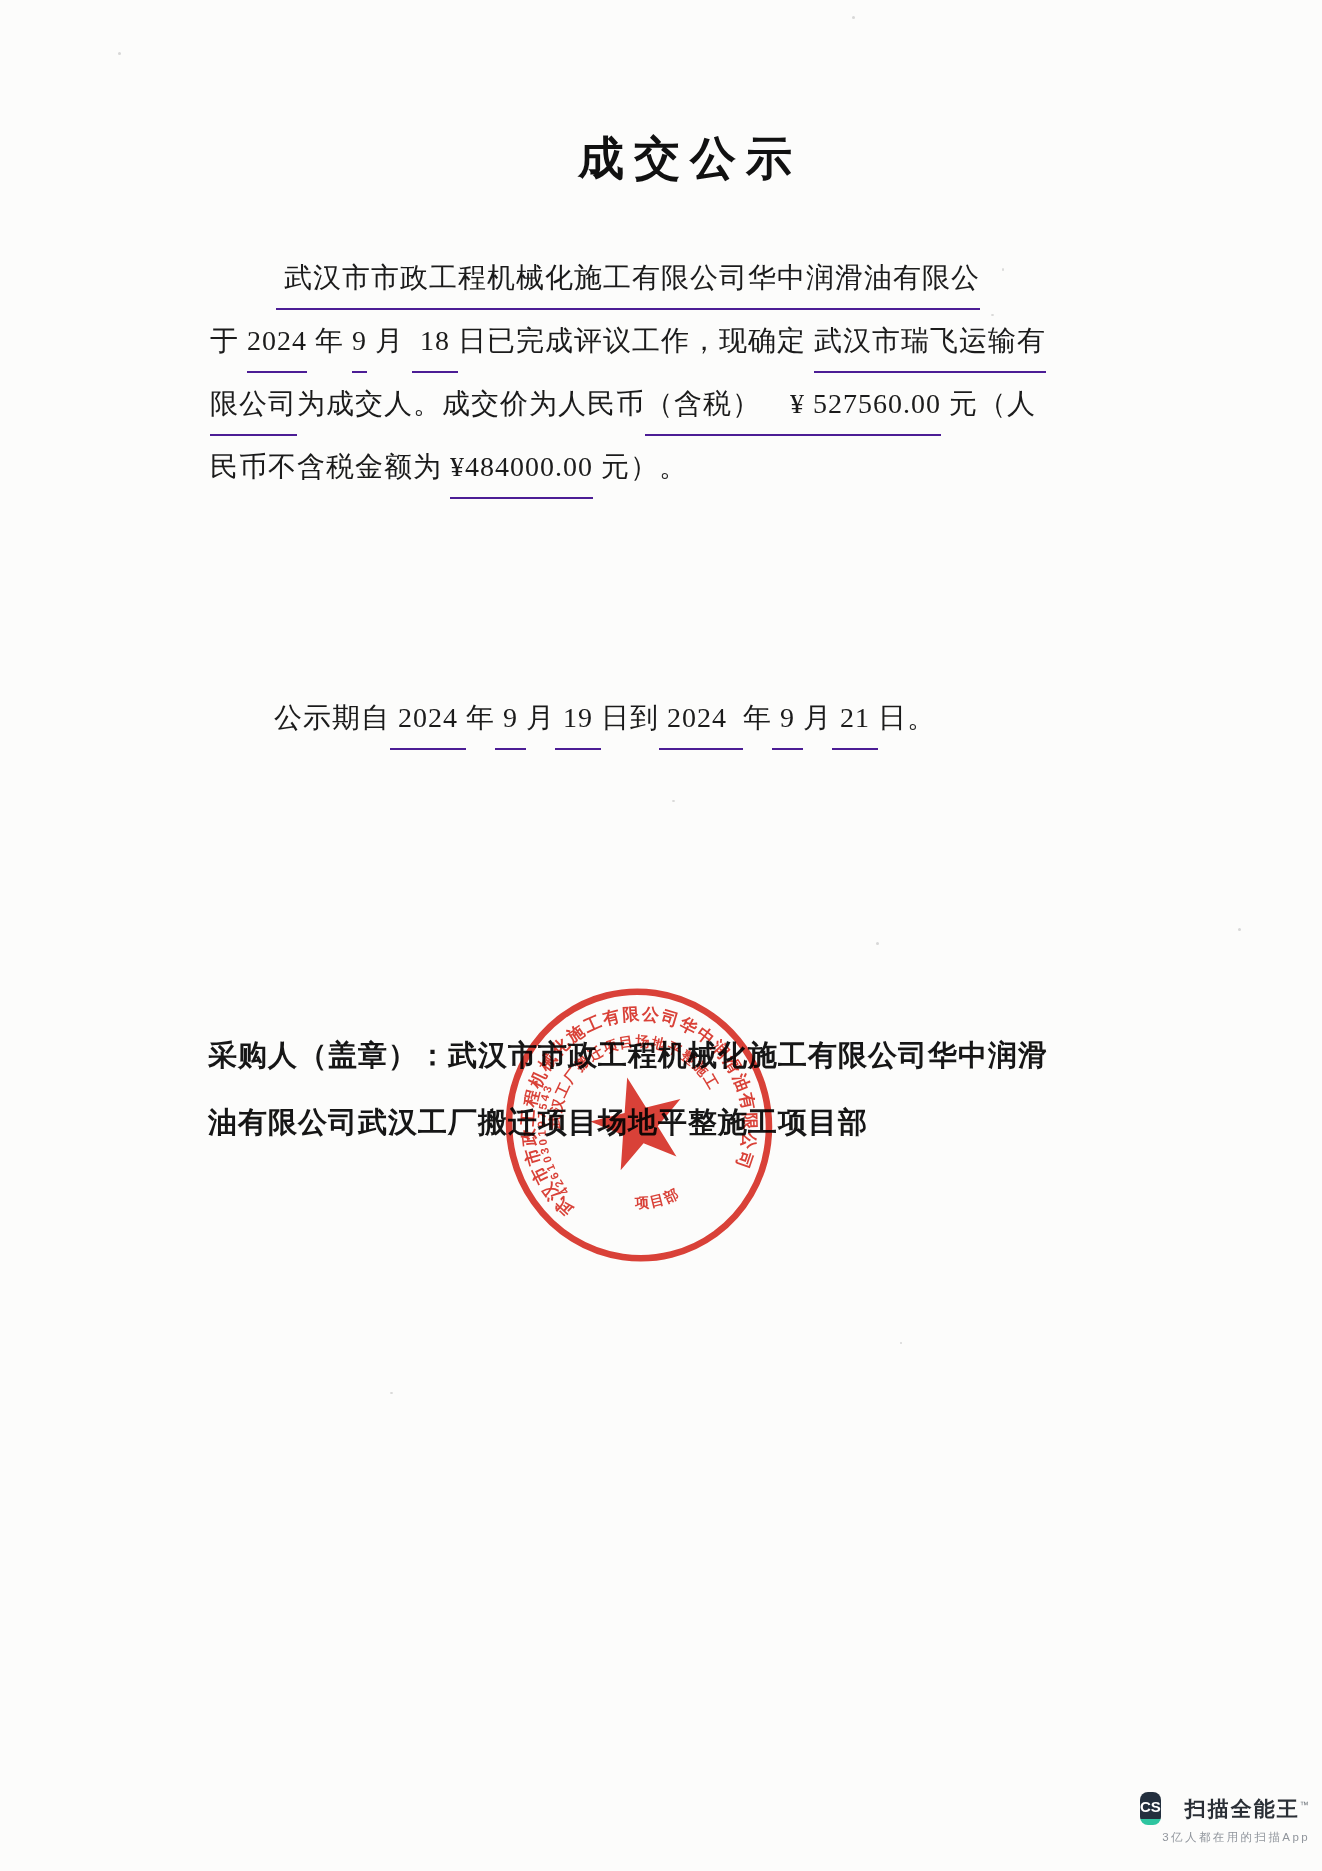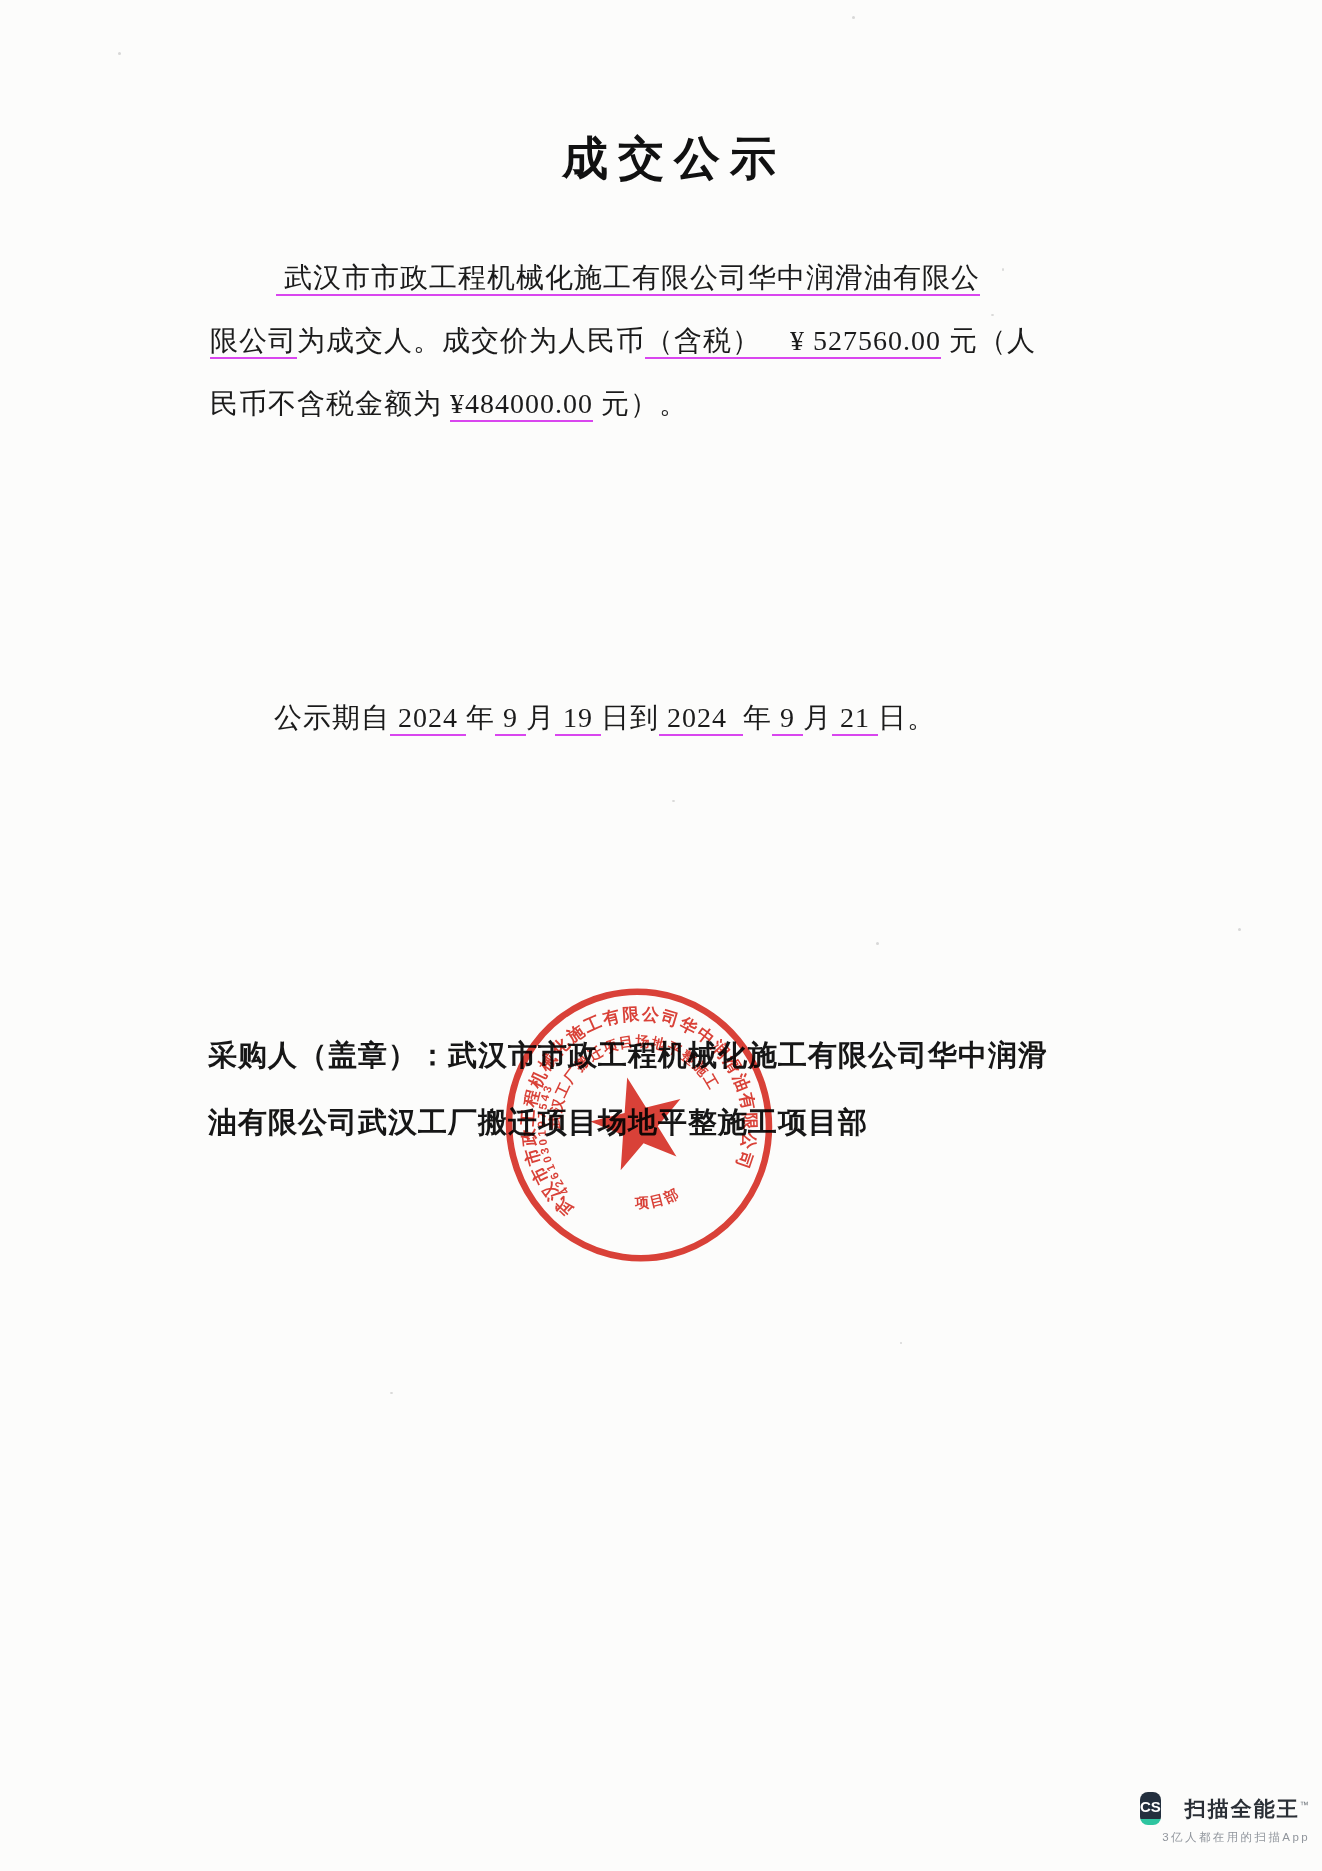--- a/index.html
+++ b/index.html
@@ -6,29 +6,29 @@
   html,body { background:#e9e9e9; }
   .page {
     position:relative;
     width:1322px; height:1871px;
     background:#fcfcfb;
     overflow:hidden;
     font-family:"Liberation Serif","DejaVu Serif",serif;
     color:#1b1b1b;
   }
   .title {
-    position:absolute; left:104px; top:128px; width:1140px;
+    position:absolute; left:120px; top:128px; width:1140px;
     text-align:center;
     font-family:"Liberation Sans","DejaVu Sans",sans-serif;
     font-weight:700; font-size:46px; letter-spacing:10px; color:#111;
   }
   .body-text { position:absolute; left:210px; top:246px; width:790px; }
   .line { white-space:pre; font-size:28px; line-height:63px; letter-spacing:1px; }
   .line .seg { white-space:pre; }
-  .seg.u { border-bottom:2px solid #d946ef; padding-bottom:1px; }
+  .seg.u { border-bottom:2px solid #4c1d95; padding-bottom:15px; }
   .line.first { padding-left:66px; }
   .notice { position:absolute; left:210px; top:686px; width:900px; padding-left:64px; }
   .purchaser {
     position:absolute; left:208px; top:1022px; width:820px;
     font-family:"Liberation Sans","DejaVu Sans",sans-serif;
     font-weight:600; color:#161616;
   }
   .pline { white-space:pre; font-size:29px; line-height:67px; letter-spacing:1px; }
   .pline.date { margin-top:6px; }
   .pline.date .seg.u { border-bottom:3px solid #161616; padding-bottom:2px; }
@@ -65,20 +65,21 @@
 </style>
 </head>
 <body>
 
 <div class="page">
 
   <h1 class="title">成交公示</h1>
 
   <div class="body-text">
     <div class="line first"><span class="seg u"> 武汉市市政工程机械化施工有限公司华中润滑油有限公</span></div>
+    <div class="line"><span class="seg">于 </span><span class="seg u">2024</span><span class="seg"> 年 </span><span class="seg u">9</span><span class="seg"> 月 </span><span class="seg u"> 18 </span><span class="seg">日已完成评议工作，现确定 </span><span class="seg u">武汉市瑞飞运输有</span></div>
     <div class="line"><span class="seg u">限公司</span><span class="seg">为成交人。成交价为人民币</span><span class="seg u">（含税）　¥ 527560.00</span><span class="seg"> 元（人</span></div>
     <div class="line"><span class="seg">民币不含税金额为 </span><span class="seg u">¥484000.00</span><span class="seg"> 元）。</span></div>
   </div>
 
   <div class="line notice"><span class="seg">公示期自</span><span class="seg u"> 2024 </span><span class="seg">年</span><span class="seg u"> 9 </span><span class="seg">月</span><span class="seg u"> 19 </span><span class="seg">日到</span><span class="seg u"> 2024  </span><span class="seg">年</span><span class="seg u"> 9 </span><span class="seg">月</span><span class="seg u"> 21 </span><span class="seg">日。</span></div>
 
   <div class="purchaser">
     <div class="pline">采购人（盖章）：武汉市市政工程机械化施工有限公司华中润滑</div>
     <div class="pline">油有限公司武汉工厂搬迁项目场地平整施工项目部</div>
   </div>

